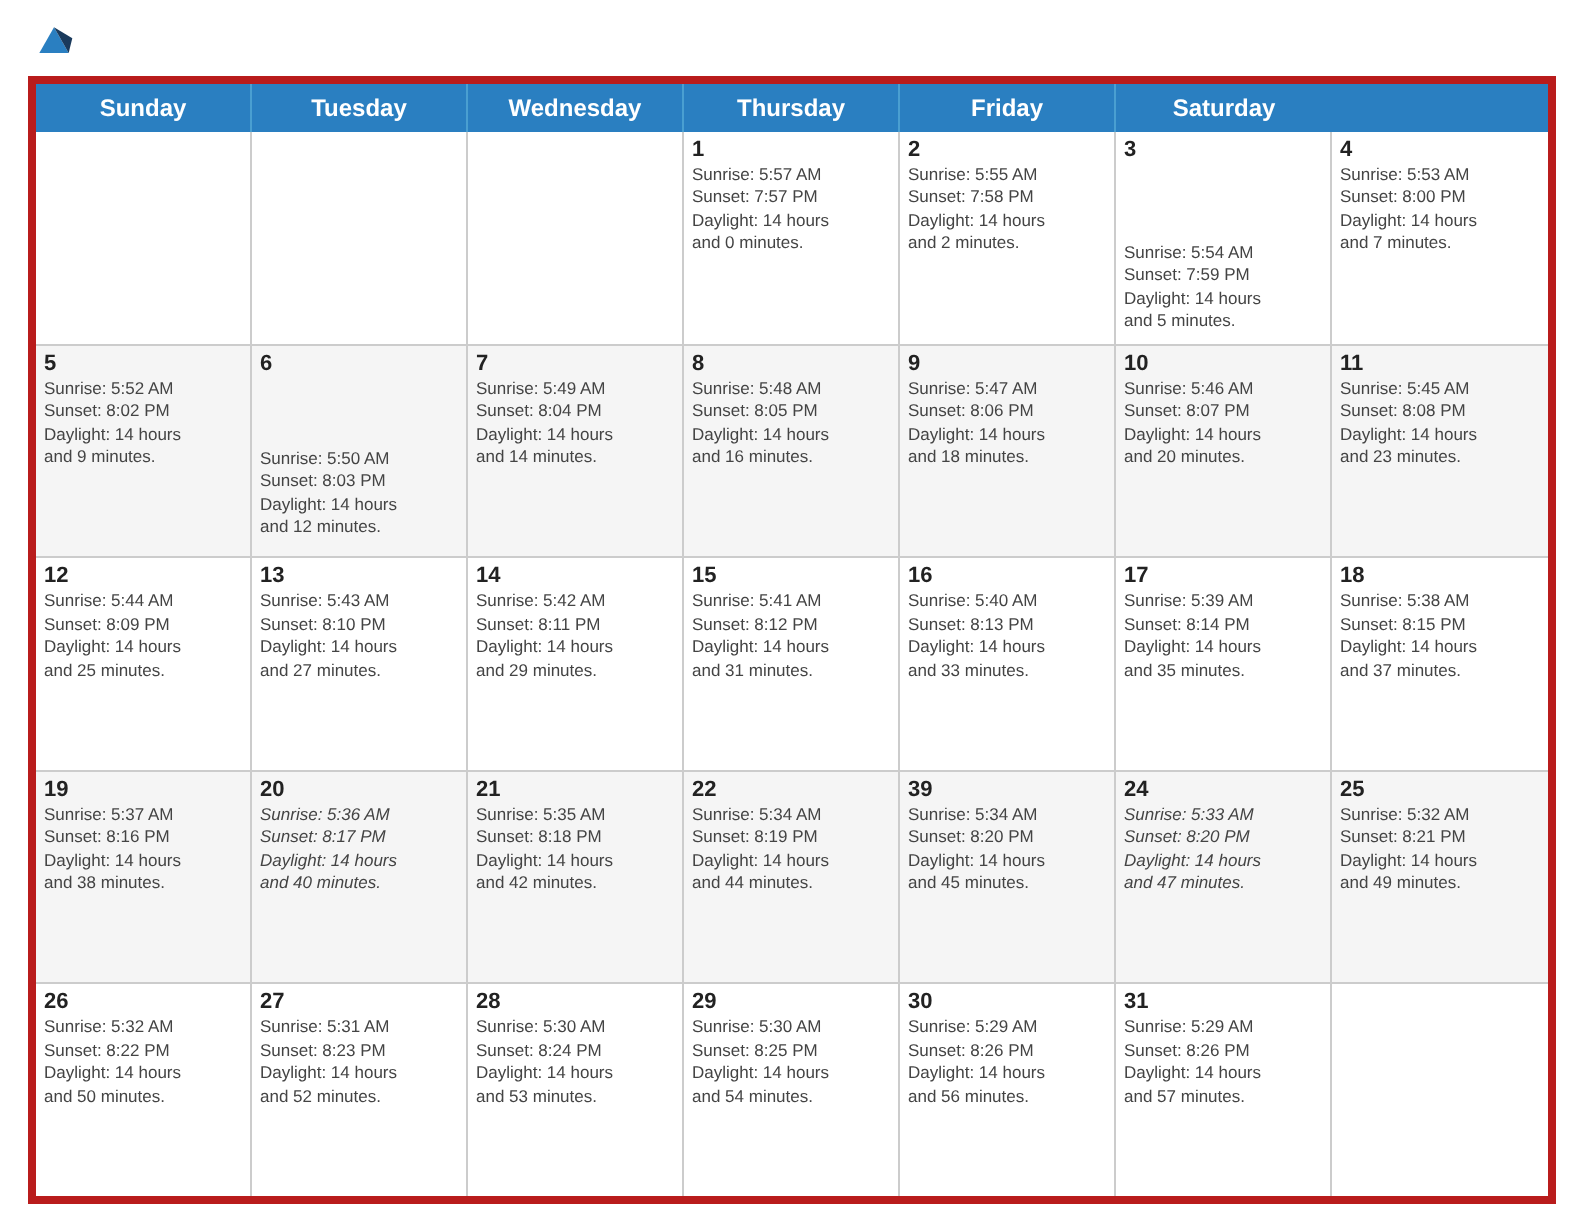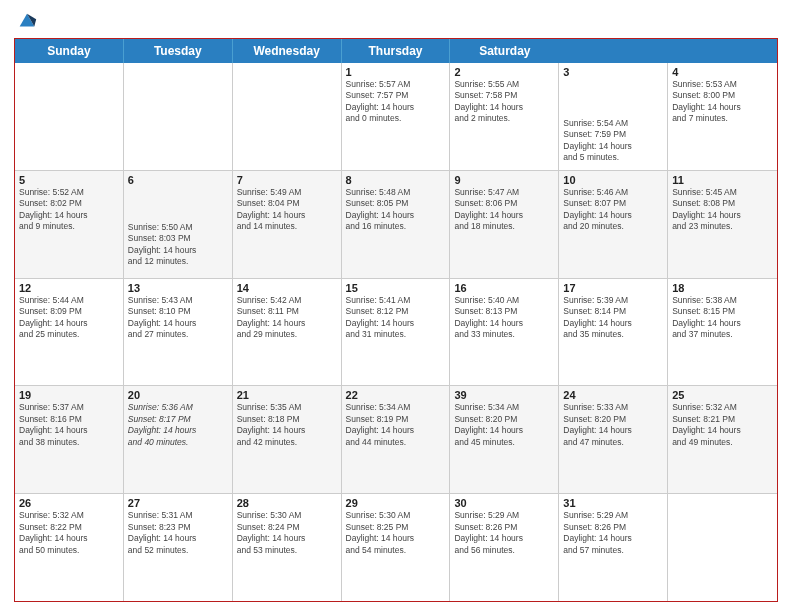--- a/index.html
+++ b/index.html
@@ -51,21 +51,21 @@
       line-height: 1.1;
     }
     .sub-title {
       font-size: 14px;
       color: #333;
     }
     .calendar {
       flex: 1;
       display: flex;
       flex-direction: column;
-      border: 1px solid #b91c1c;
+      border: 4px solid #b91c1c;
     }
     .cal-header-row {
       display: grid;
       grid-template-columns: repeat(7, 1fr);
       background: #2a7fc1;
     }
     .cal-header-cell {
       color: #fff;
       font-weight: bold;
       font-size: 12px;
@@ -138,20 +138,21 @@
       <div class="sub-title"></div>
     </div>
   </div>
 
   <div class="calendar">
     <div class="cal-header-row">
     <div class="cal-header-cell">Sunday</div>
         <div class="cal-header-cell">Tuesday</div>
         <div class="cal-header-cell">Wednesday</div>
         <div class="cal-header-cell">Thursday</div>
+        <div class="cal-header-cell">Friday</div>
         <div class="cal-header-cell">Saturday</div>
       </div>
     <div class="cal-body">
     <div class="cal-row">
           <div class="cal-cell empty"></div>
           <div class="cal-cell empty"></div>
           <div class="cal-cell empty"></div>
           <div class="cal-cell">
             <span class="day-num">1</span>
             <div class="cell-text" style="white-space: pre-line;">Sunrise: 5:57 AM
@@ -314,21 +315,21 @@
           </div>
           <div class="cal-cell alt-bg">
             <span class="day-num">39</span>
             <div class="cell-text" style="white-space: pre-line;">Sunrise: 5:34 AM
 Sunset: 8:20 PM
 Daylight: 14 hours
 and 45 minutes.</div>
           </div>
           <div class="cal-cell alt-bg">
             <span class="day-num">24</span>
-            <div class="cell-text" style="white-space: pre-line;">Sunrise: 5:33 AM
+            <div class="cell-text" style="white-space: pre-line; font-style: italic;">Sunrise: 5:33 AM
 Sunset: 8:20 PM
 Daylight: 14 hours
 and 47 minutes.</div>
           </div>
           <div class="cal-cell alt-bg">
             <span class="day-num">25</span>
             <div class="cell-text" style="white-space: pre-line;">Sunrise: 5:32 AM
 Sunset: 8:21 PM
 Daylight: 14 hours
 and 49 minutes.</div>

